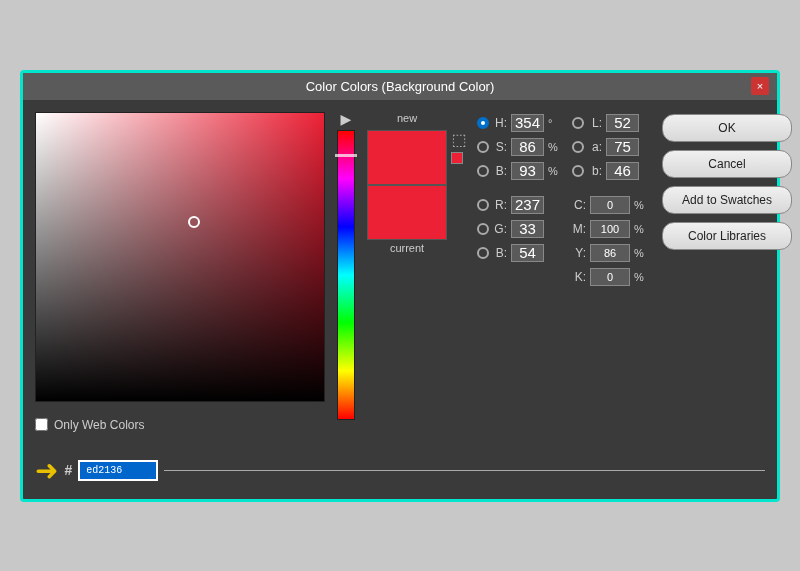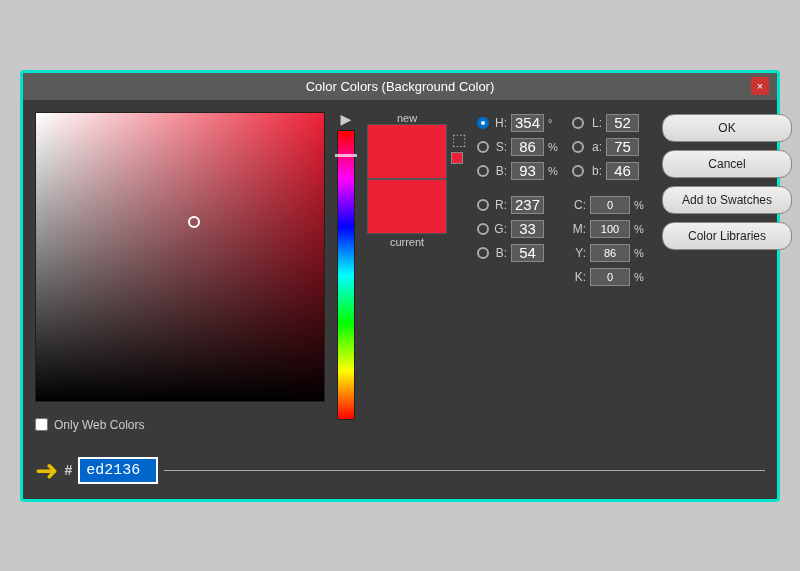--- a/index.html
+++ b/index.html
@@ -143,21 +143,21 @@
     }
     .color-preview {
       width: 80px;
       display: flex;
       flex-direction: column;
       align-items: center;
     }
     .new-label {
       color: #cccccc;
       font-size: 11px;
-      margin-bottom: 0;
+      margin-bottom: 6px;
       align-self: center;
     }
     .new-color-box {
       width: 80px;
       height: 55px;
       background: #ed2136;
       border: 1px solid #555;
     }
     .current-color-box {
       width: 80px;
@@ -263,21 +263,21 @@
     }
     .hex-hash {
       color: #cccccc;
       font-size: 14px;
       font-weight: bold;
     }
     .hex-input {
       background: #0066cc;
       border: 2px solid #ffffff;
       color: #ffffff;
-      font-size: 15px;
+      font-size: 10px;
       padding: 3px 6px;
       width: 80px;
       font-family: 'Courier New', monospace;
     }
     .hex-underline {
       border-bottom: 1px solid #aaaaaa;
       flex: 1;
     }
     
     .cmyk-row {

